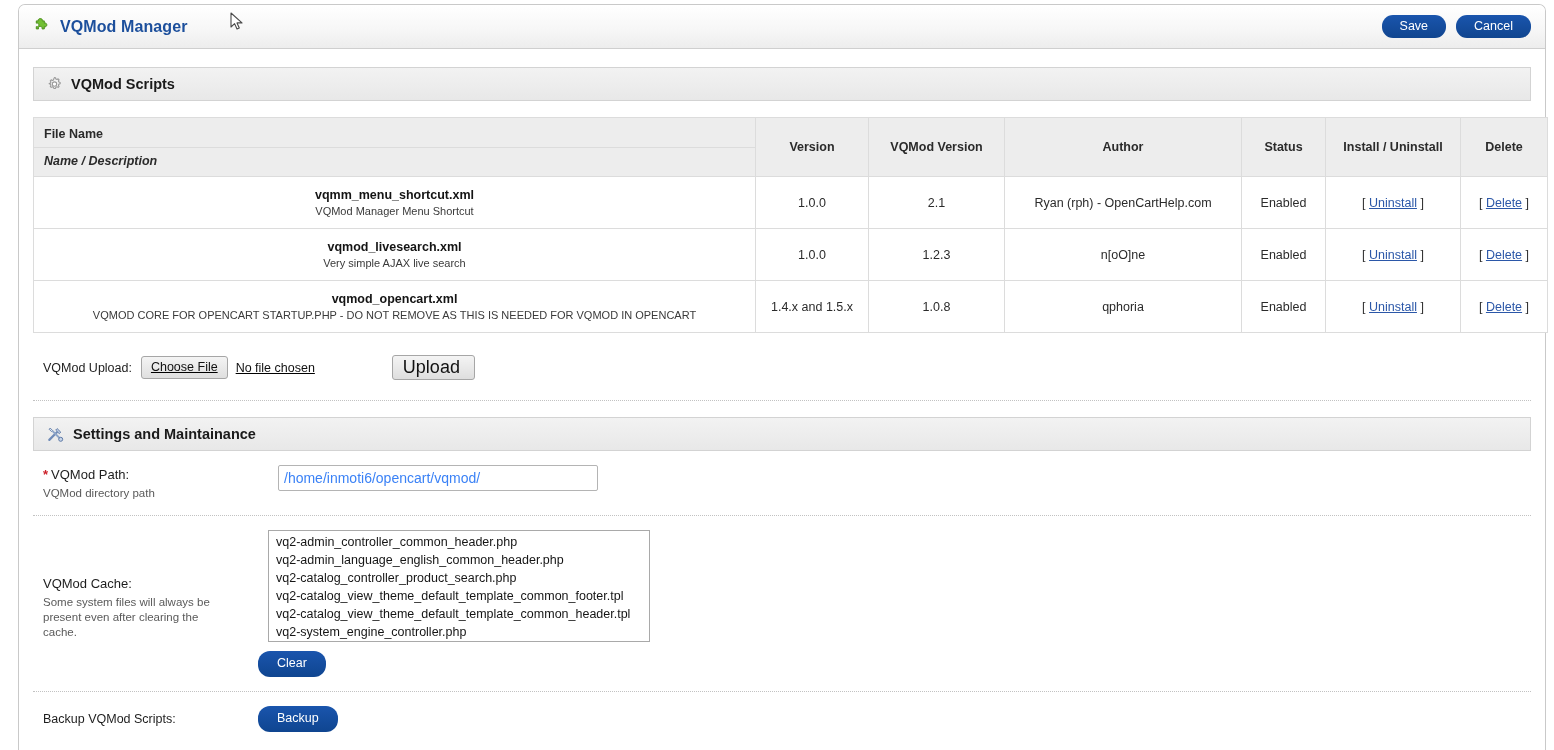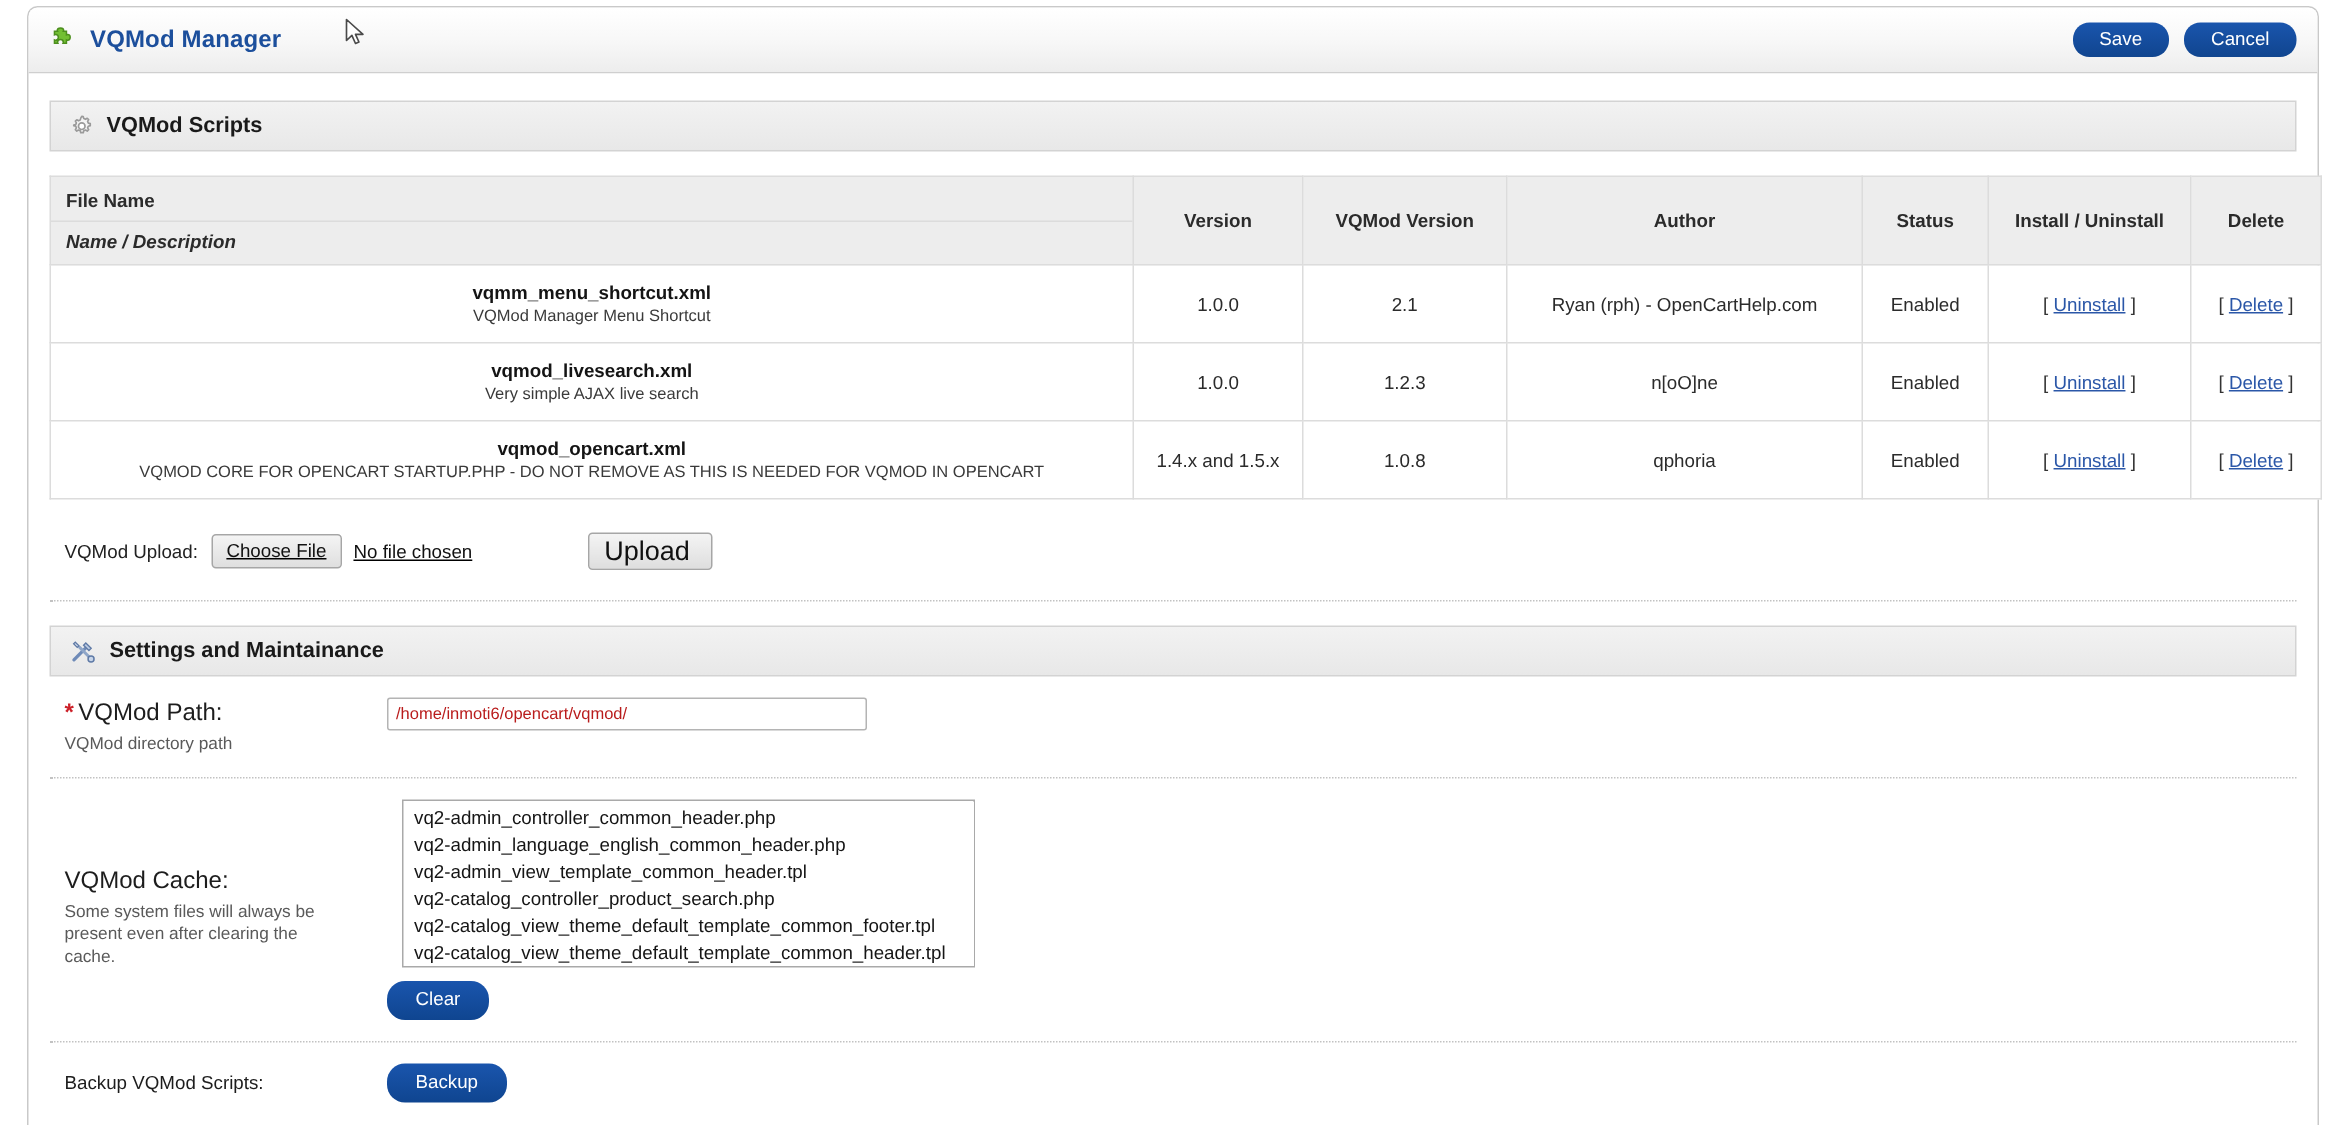--- a/index.html
+++ b/index.html
@@ -209,45 +209,46 @@
     display: flex;
     align-items: flex-start;
     padding: 14px 10px 14px 10px;
   }
   .setting-label {
     width: 215px;
     flex: 0 0 215px;
     padding-top: 2px;
   }
   .setting-label-main {
-    font-size: 16px;
+    font-size: 13px;
     color: #1d1d1d;
     display: block;
   }
   .req-star { color: #cc2029; font-weight: bold; margin-right: 3px; }
   .setting-label-sub {
     font-size: 11.5px;
     color: #5a5a5a;
     display: block;
     margin-top: 4px;
     line-height: 15px;
     max-width: 182px;
   }
   .setting-field { flex: 1; }
 
   .text-input {
     width: 320px;
     font-family: "Liberation Sans", sans-serif;
-    font-size: 11px;
+    font-size: 14px;
     padding: 4px 5px;
     border: 1px solid #b4b4b4;
     border-radius: 2px;
-    color: #b91c1c;
+    color: #3b82f6;
     background: #ffffff;
     outline: none;
+    margin-left: 20px;
   }
 
   
   .cache-listbox {
     width: 382px;
     height: 112px;
     border: 1px solid #a9a9a9;
     background: #ffffff;
     overflow-y: scroll;
     font-size: 12.5px;
@@ -450,21 +451,20 @@
 
         <div class="setting-row">
           <div class="setting-label" style="padding-top:46px;">
             <span class="setting-label-main">VQMod Cache:</span>
             <span class="setting-label-sub">Some system files will always be present even after clearing the cache.</span>
           </div>
           <div class="setting-field">
             <div class="cache-listbox">
               <div class="cache-item">vq2-admin_controller_common_header.php</div>
               <div class="cache-item">vq2-admin_language_english_common_header.php</div>
-              <div class="cache-item">vq2-admin_view_template_common_header.tpl</div>
               <div class="cache-item">vq2-catalog_controller_product_search.php</div>
               <div class="cache-item">vq2-catalog_view_theme_default_template_common_footer.tpl</div>
               <div class="cache-item">vq2-catalog_view_theme_default_template_common_header.tpl</div>
               <div class="cache-item">vq2-system_engine_controller.php</div>
             </div>
             <div class="clear-btn-wrap">
               <button class="blue-pill">Clear</button>
             </div>
           </div>
         </div>

